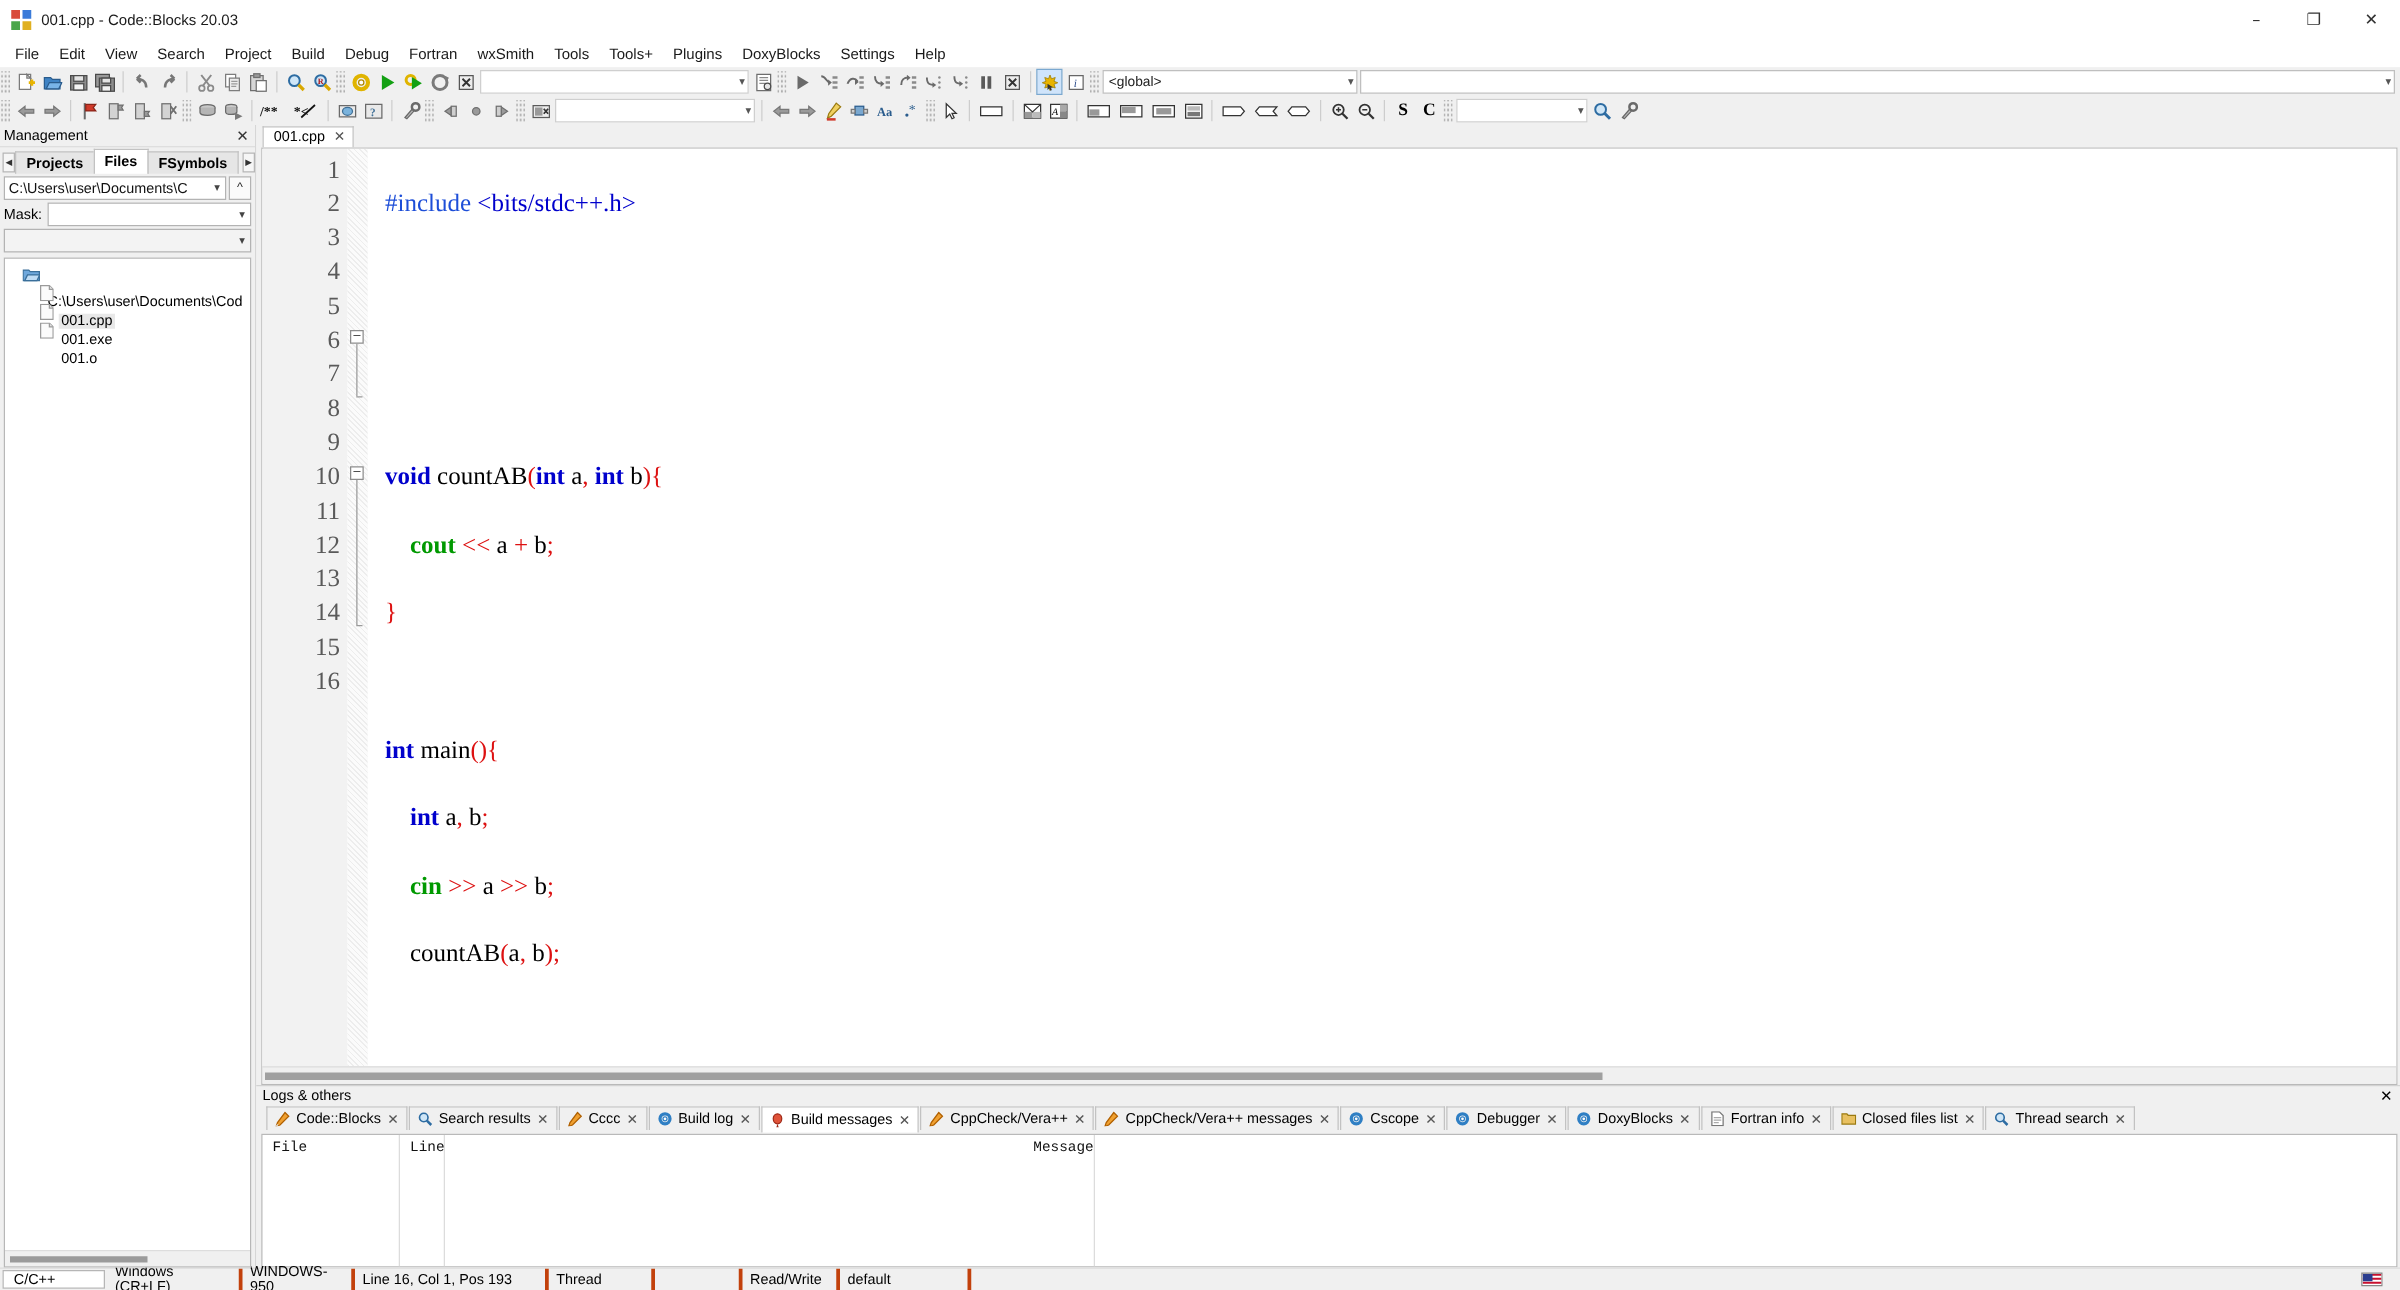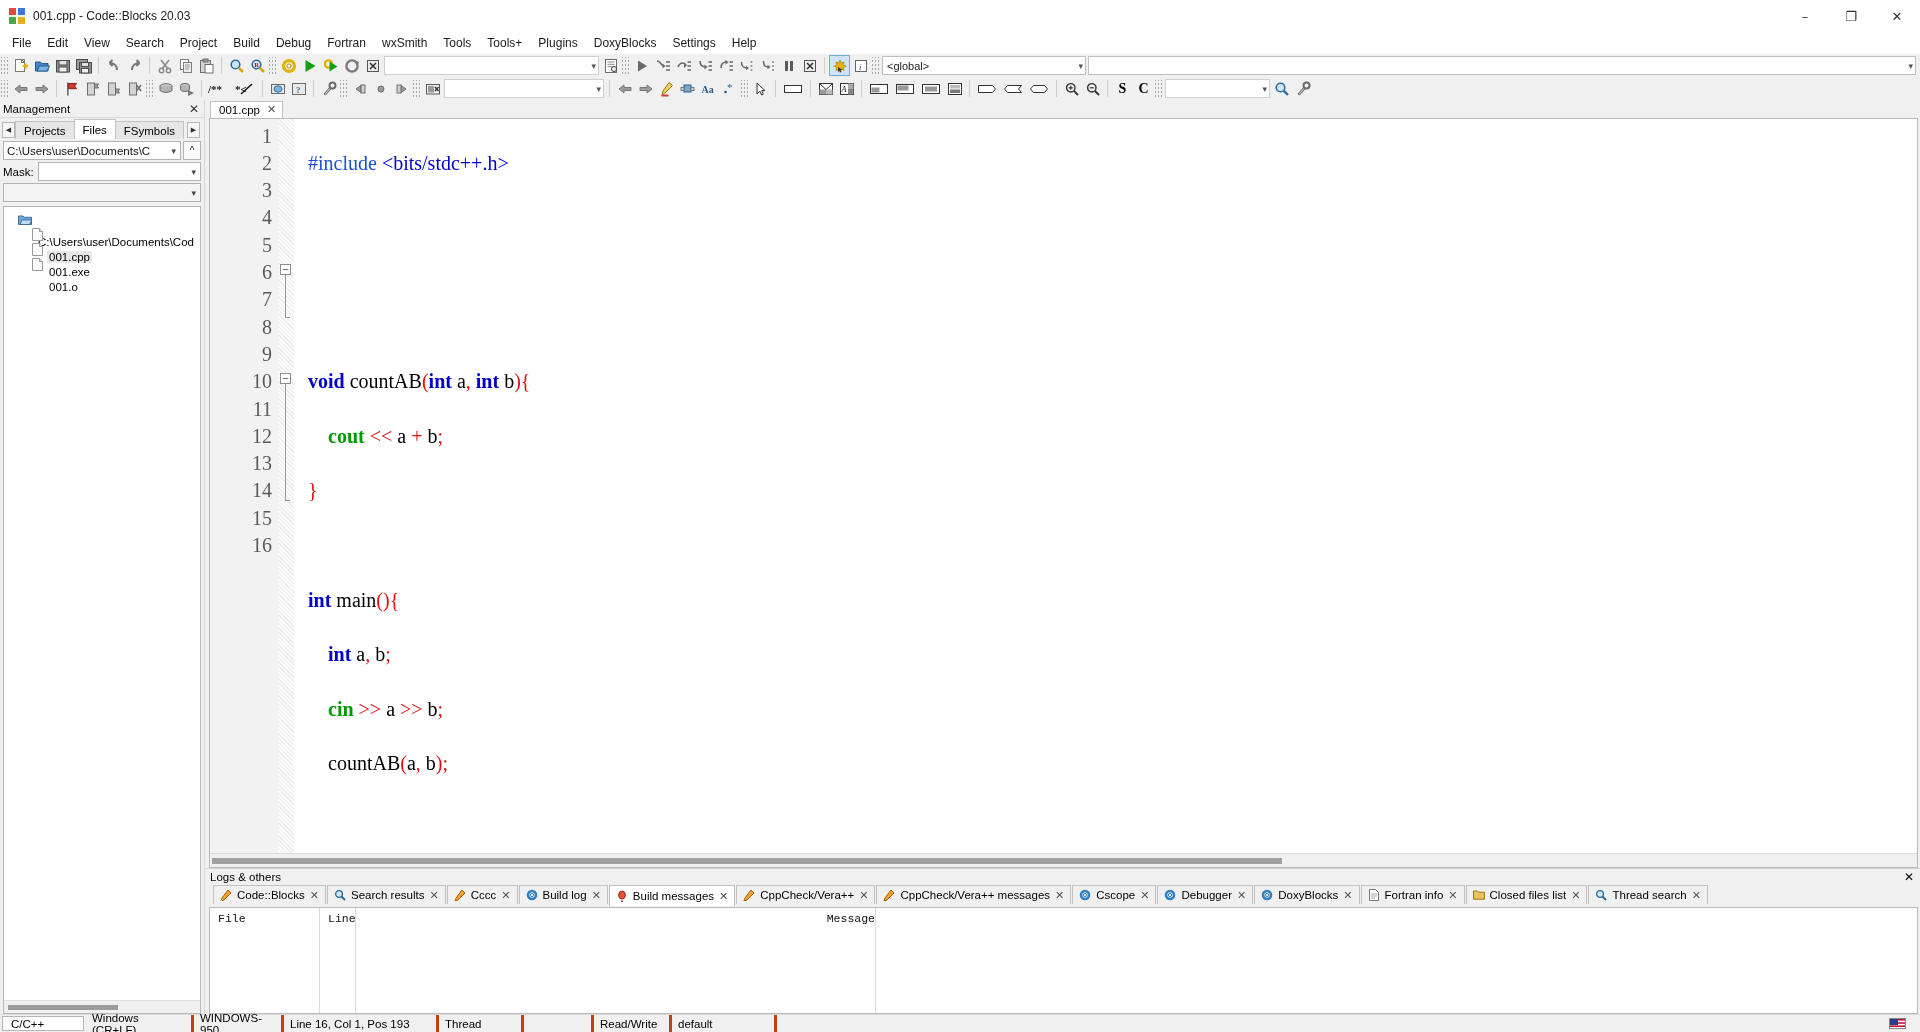--- a/index.html
+++ b/index.html
@@ -72,21 +72,21 @@
   .mgmt { width: 205px; flex: 0 0 205px; display:flex; flex-direction:column; background:#f0f0f0;
           border-right:1px solid #d6d6d6; }
   .mgmt-head { height:18px; display:flex; align-items:center; background:#f0f0f0; font-size:11.5px;
                padding-left:3px; border-bottom:1px solid #d8d8d8;}
   .mgmt-head .x { margin-left:auto; margin-right:5px; font-size:12px; color:#333; font-family:"DejaVu Sans",sans-serif;}
   .mgmt-tabs { height:21px; display:flex; align-items:flex-end; background:#f0f0f0; padding-left:2px; }
   .scrollarrow { width:13px; height:16px; border:1px solid #b6b6b6; background:#f6f6f6; display:flex;
                  align-items:center; justify-content:center; font-size:7px; color:#333; margin-bottom:1px;
                  font-family:"DejaVu Sans",sans-serif;}
   .mtab { height:18px; padding:0 8px; display:flex; align-items:center; font-size:11.5px;
-          border:1px solid #c2c2c2; border-bottom:none; background:#e6e6e6; margin-right:-1px;}
+          border:1px solid #c2c2c2; border-bottom:none; background:#e6e6e6; margin-right:-1px;font-weight:bold;}
   .mtab.sel { background:#fff; height:20px; }
   .mgmt-row { display:flex; align-items:center; padding:2px 3px 0 3px; gap:2px;text-align:center; }
   .combo { height:19px; background:#fff; border:1px solid #b3b3b3; display:flex; align-items:center;
            font-size:11.5px; padding-left:3px; color:#111; }
   .combo .arrow { margin-left:auto; padding:0 4px; font-size:9px; color:#444; font-family:"DejaVu Sans",sans-serif; }
   .upbtn { width:18px; height:19px; border:1px solid #b3b3b3; background:#fafafa; display:flex;
            align-items:center; justify-content:center; font-size:10px; color:#222;}
   .masklabel { font-size:11.5px; padding-right:2px; }
   .filetree { flex:1 1 auto; margin:4px 3px 0 3px; background:#fff; border:1px solid #b7b7b7;
               position:relative; overflow:hidden; font-size:11.5px; }

